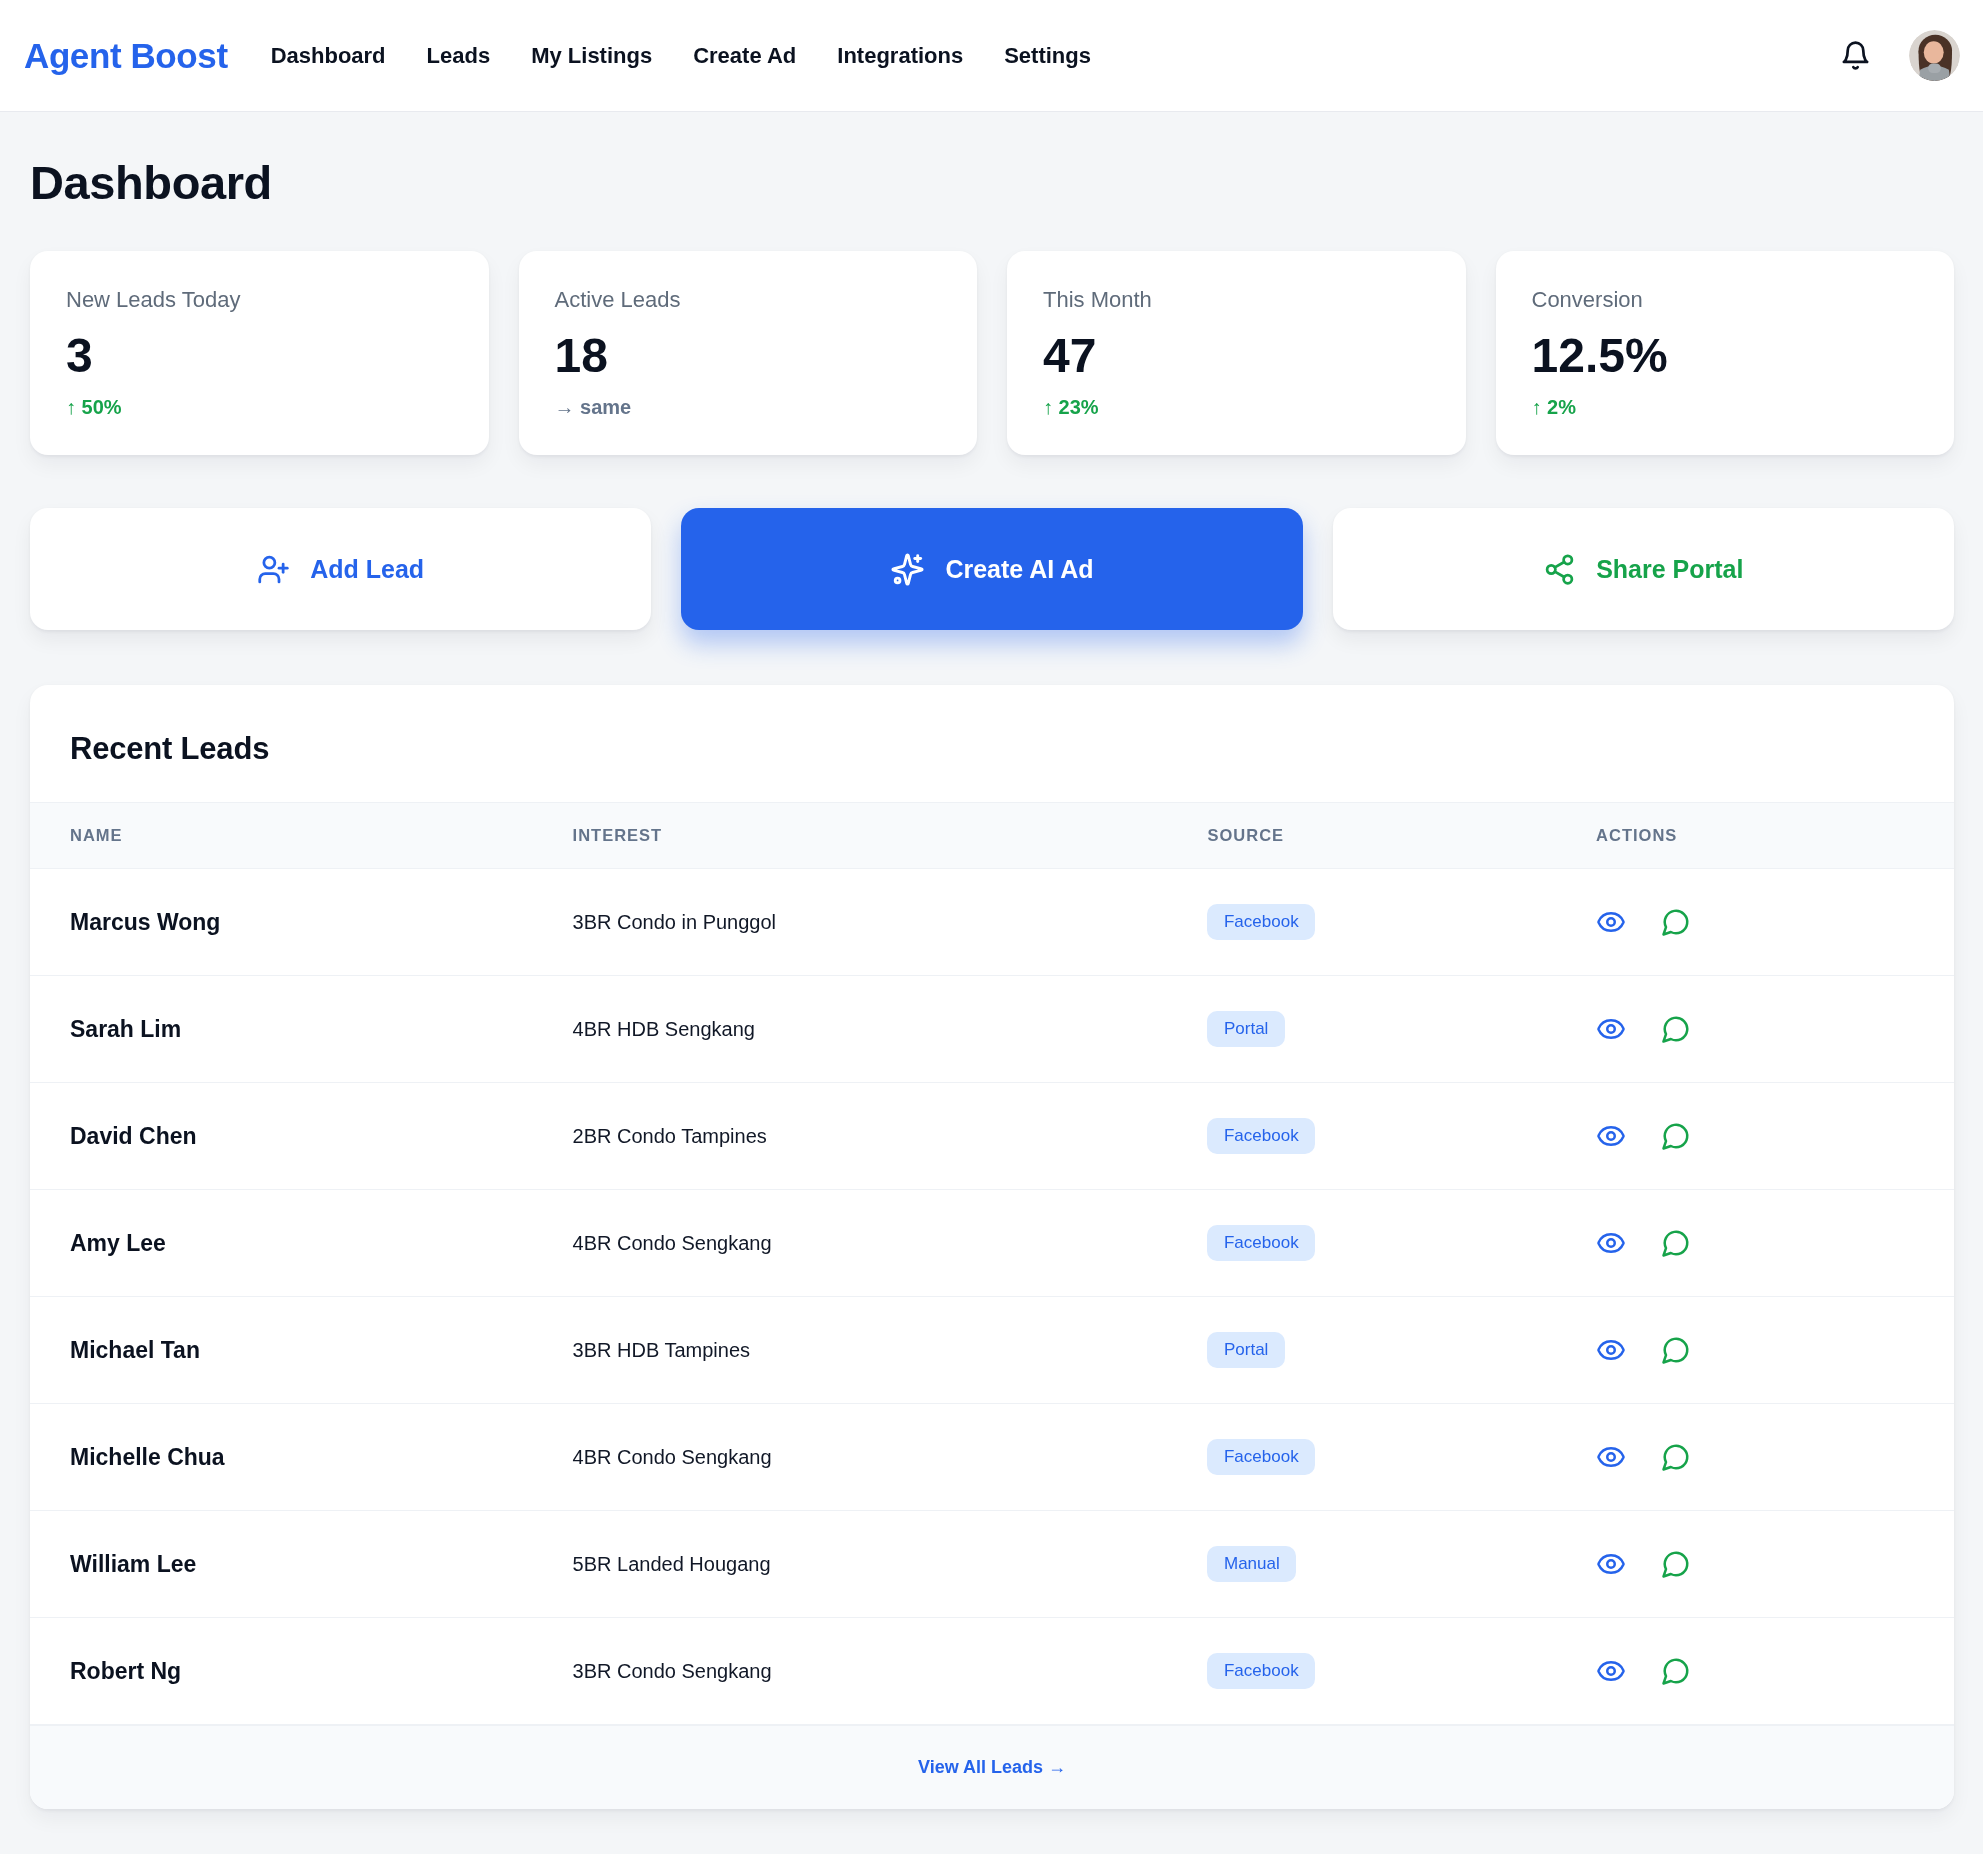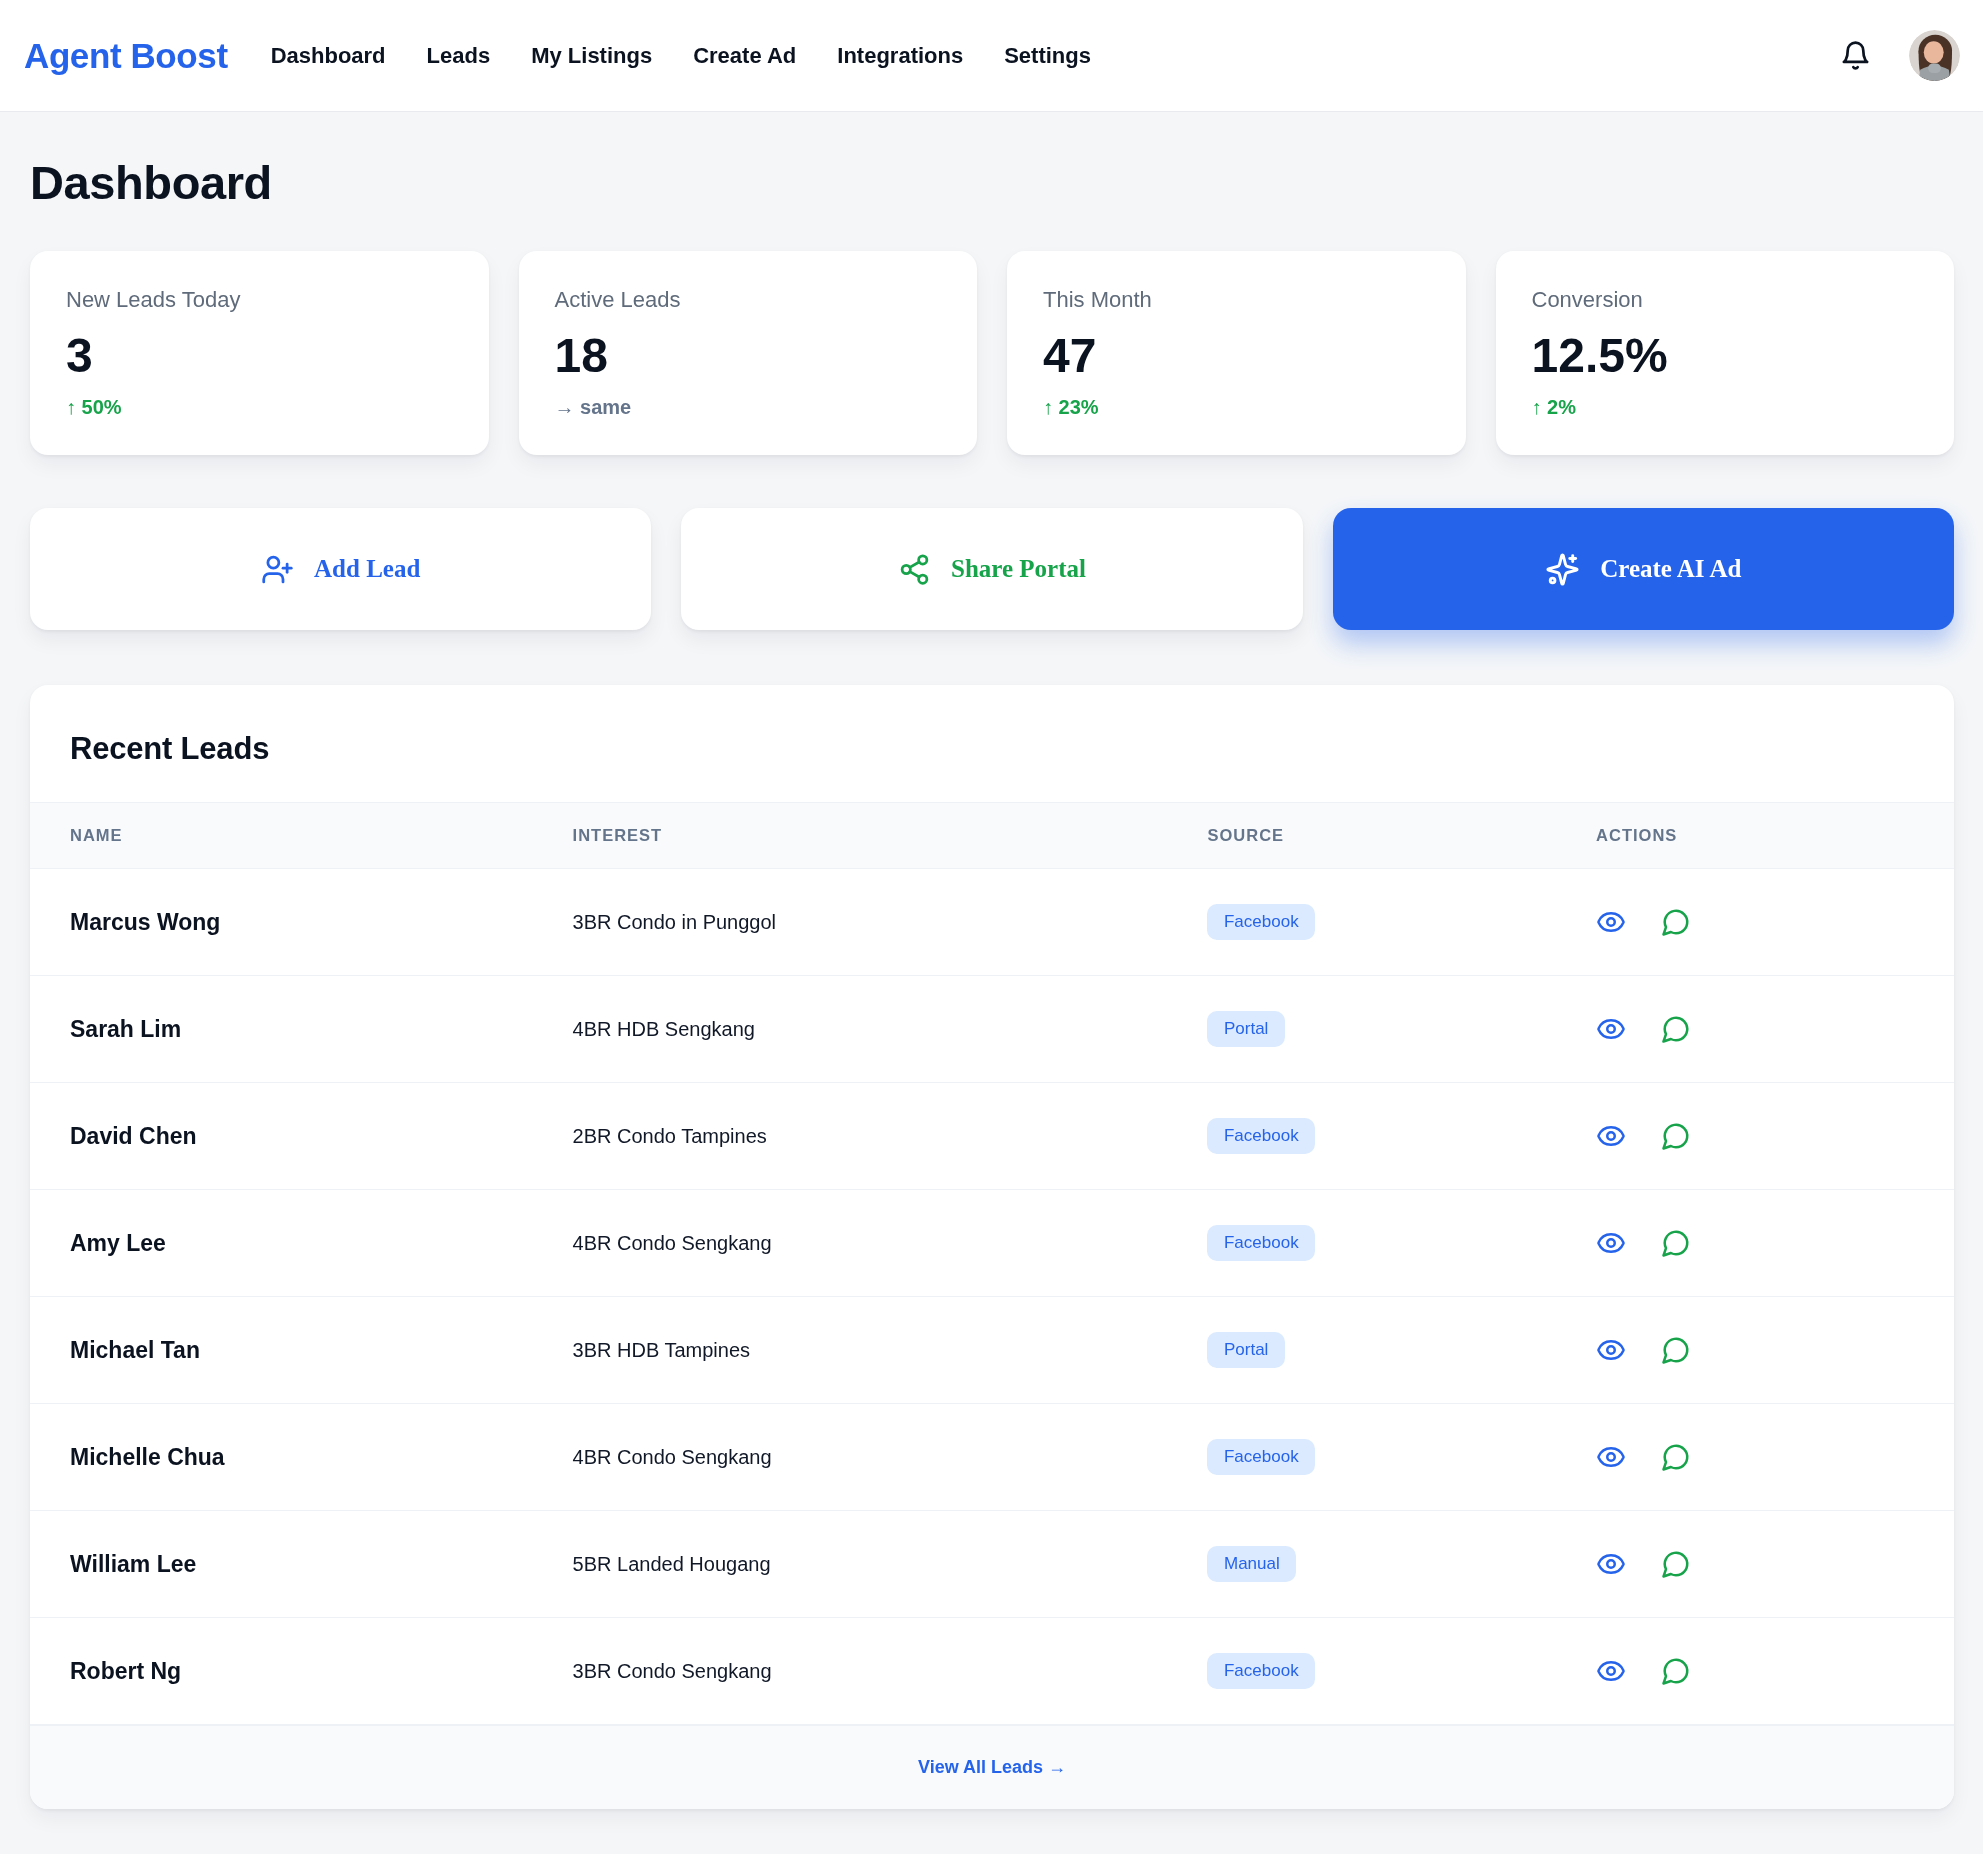--- a/index.html
+++ b/index.html
@@ -38,21 +38,21 @@
   .stat-value { font-size:48px; font-weight:800; color:#0b1220; margin-top:15px; }
   .stat-delta { font-size:20px; font-weight:600; margin-top:13.2px; }
   .delta-up { color:#16a34a; }
   .delta-same { color:#64748b; }
 
   
   .actions { display:flex; gap:30px; margin-top:53px; }
   .action-btn {
     flex:1; height:122px; border-radius:18px; border:none; cursor:pointer;
     display:flex; align-items:center; justify-content:center; gap:20px;
-    font-family:Liberation Serif, serif; font-size:25px; font-weight:700;
+    font-family:Liberation Sans, sans-serif; font-size:25px; font-weight:700;
     background:#ffffff; box-shadow:0 1.7px 3.3px rgba(15,23,42,.05), 0 10px 20px rgba(15,23,42,.06);text-align:right;
   }
   .btn-blue-text { color:#2563eb; }
   .btn-primary { background:#2563eb; color:#ffffff; box-shadow:0 13.2px 25px rgba(37,99,235,.32); }
   .btn-green-text { color:#16a34a; }
 
   
   .leads-card {
     background:#ffffff; border-radius:18px; margin-top:55px; overflow:hidden;
     box-shadow:0 1.7px 3.3px rgba(15,23,42,.05), 0 10px 20px rgba(15,23,42,.05);
@@ -162,43 +162,43 @@
         <svg width="33" height="33" viewBox="0 0 24 24" fill="none" stroke="#2563eb" stroke-width="2" stroke-linecap="round" stroke-linejoin="round">
           <path d="M16 21v-2a4 4 0 0 0-4-4H6a4 4 0 0 0-4 4v2"></path>
           <circle cx="9" cy="7" r="4"></circle>
           <line x1="19" y1="8" x2="19" y2="14"></line>
           <line x1="22" y1="11" x2="16" y2="11"></line>
         </svg>
       </span>
       <span>Add Lead</span>
     </button>
 
+    <button class="action-btn btn-primary">
+      <span>
+        <svg width="35" height="35" viewBox="0 0 24 24" fill="none" stroke="#ffffff" stroke-width="2" stroke-linecap="round" stroke-linejoin="round">
+          <path d="M9.937 15.5A2 2 0 0 0 8.5 14.063l-6.135-1.582a.5.5 0 0 1 0-.962L8.5 9.936A2 2 0 0 0 9.937 8.5l1.582-6.135a.5.5 0 0 1 .963 0L14.063 8.5A2 2 0 0 0 15.5 9.937l6.135 1.581a.5.5 0 0 1 0 .964L15.5 14.063a2 2 0 0 0-1.437 1.437l-1.582 6.135a.5.5 0 0 1-.963 0z"></path>
+          <path d="M19 2.5v4"></path>
+            <path d="M21 4.5h-4"></path>
+          <circle cx="5.2" cy="19.5" r="1.6"></circle>
+        </svg>
+      </span>
+      <span>Create AI Ad</span>
+    </button>
+
     <button class="action-btn btn-green-text">
       <span>
         <svg width="33" height="33" viewBox="0 0 24 24" fill="none" stroke="#16a34a" stroke-width="2" stroke-linecap="round" stroke-linejoin="round">
           <circle cx="18" cy="5" r="3"></circle>
             <circle cx="6" cy="12" r="3"></circle>
             <circle cx="18" cy="19" r="3"></circle>
           <line x1="8.59" y1="13.51" x2="15.42" y2="17.49"></line>
           <line x1="15.41" y1="6.51" x2="8.59" y2="10.49"></line>
         </svg>
       </span>
       <span>Share Portal</span>
-    </button>
-
-    <button class="action-btn btn-primary">
-      <span>
-        <svg width="35" height="35" viewBox="0 0 24 24" fill="none" stroke="#ffffff" stroke-width="2" stroke-linecap="round" stroke-linejoin="round">
-          <path d="M9.937 15.5A2 2 0 0 0 8.5 14.063l-6.135-1.582a.5.5 0 0 1 0-.962L8.5 9.936A2 2 0 0 0 9.937 8.5l1.582-6.135a.5.5 0 0 1 .963 0L14.063 8.5A2 2 0 0 0 15.5 9.937l6.135 1.581a.5.5 0 0 1 0 .964L15.5 14.063a2 2 0 0 0-1.437 1.437l-1.582 6.135a.5.5 0 0 1-.963 0z"></path>
-          <path d="M19 2.5v4"></path>
-            <path d="M21 4.5h-4"></path>
-          <circle cx="5.2" cy="19.5" r="1.6"></circle>
-        </svg>
-      </span>
-      <span>Create AI Ad</span>
     </button>
   </section>
 
   <section class="leads-card">
     <div class="leads-header">
       <h2 class="leads-title">Recent Leads</h2>
     </div>
 
     <table class="leads-table">
       <colgroup>

